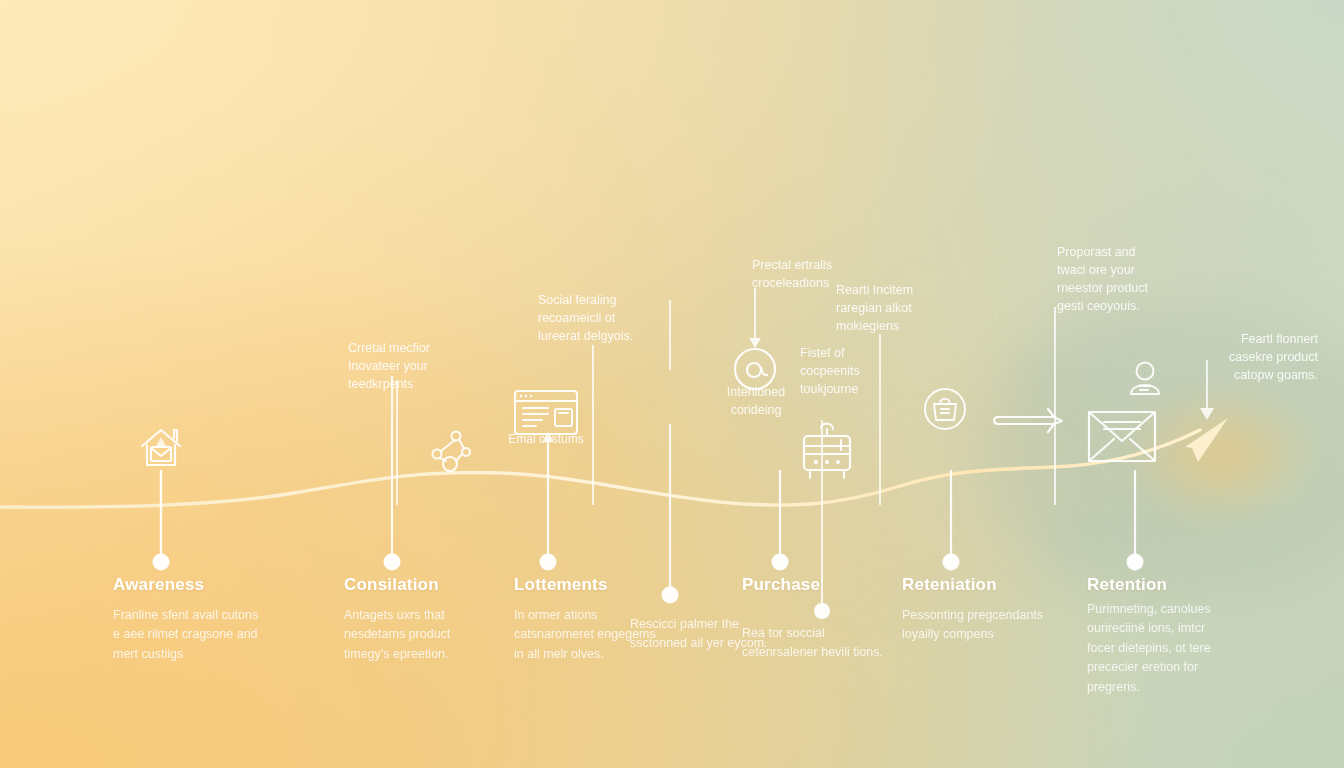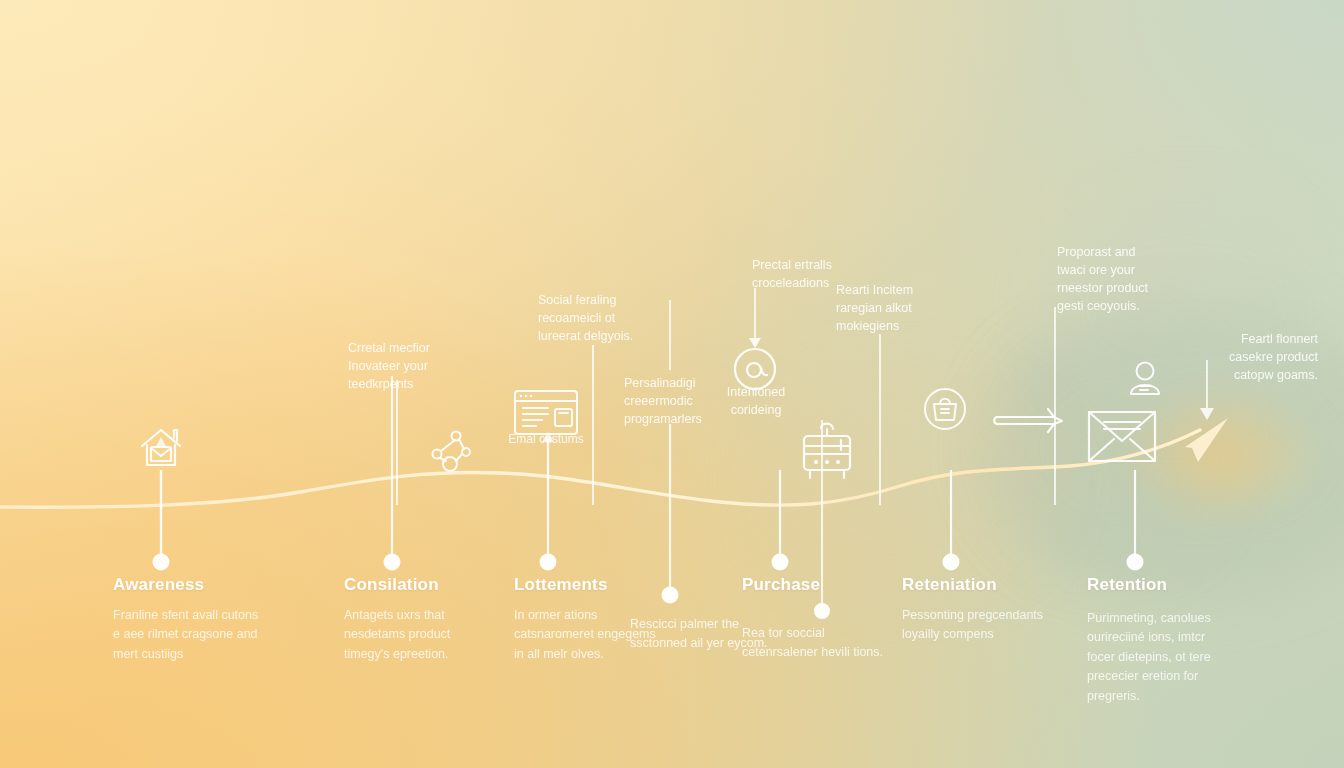--- a/index.html
+++ b/index.html
@@ -242,36 +242,36 @@
 Inovateer your
 teedkrpents</div>
   </div>
 
   <div class="callout" style="left:538px;top:291px;width:170px;">
     <div class="ctext">Social feraling
 recoameicli ot
 lureerat delgyois.</div>
   </div>
 
-  <div class="callout" style="left:624px;top:374px;width:150px;">
-    <div class="ctext">Persalinadigi
-creeermodic
-programarlers</div>
-  </div>
 
   <div class="callout" style="left:712px;top:256px;width:160px;margin-left:40px;">
     <div class="ctext">Prectal ertralls
 croceleadions</div>
   </div>
 
   <div class="callout ctr" style="left:700px;top:383px;width:112px;">
     <div class="ctext">Intenioned
 corideing</div>
   </div>
 
+  <div class="callout" style="left:800px;top:344px;width:110px;">
+    <div class="ctext">Fistef of
+cocpeenits
+toukjourne</div>
+  </div>
 
   <div class="callout" style="left:836px;top:281px;width:150px;">
     <div class="ctext">Rearti Incitem
 raregian alkot
 mokiegiens</div>
   </div>
 
   <div class="callout" style="left:1057px;top:243px;width:150px;">
     <div class="ctext">Proporast and
 twaci ore your
@@ -312,16 +312,16 @@
     <div class="stage-desc" style="margin-top:29px;">Rea tor soccial cetenrsalener hevili tions.</div>
   </div>
 
   <div class="stage-block" style="left:902px;top:575px;">
     <div class="stage-title">Reteniation</div>
     <div class="stage-desc">Pessonting pregcendants loyailly compens</div>
   </div>
 
   <div class="stage-block" style="left:1087px;top:575px;">
     <div class="stage-title">Retention</div>
-    <div class="stage-desc" style="margin-top:14px;width:145px;">Purimneting, canolues ourireciiné ions, imtcr focer dietepins, ot tere prececier eretion for pregreris.</div>
+    <div class="stage-desc" style="margin-top:5px;width:145px;">Purimneting, canolues ourireciiné ions, imtcr focer dietepins, ot tere prececier eretion for pregreris.</div>
   </div>
 
 </div>
 
 </body></html>

